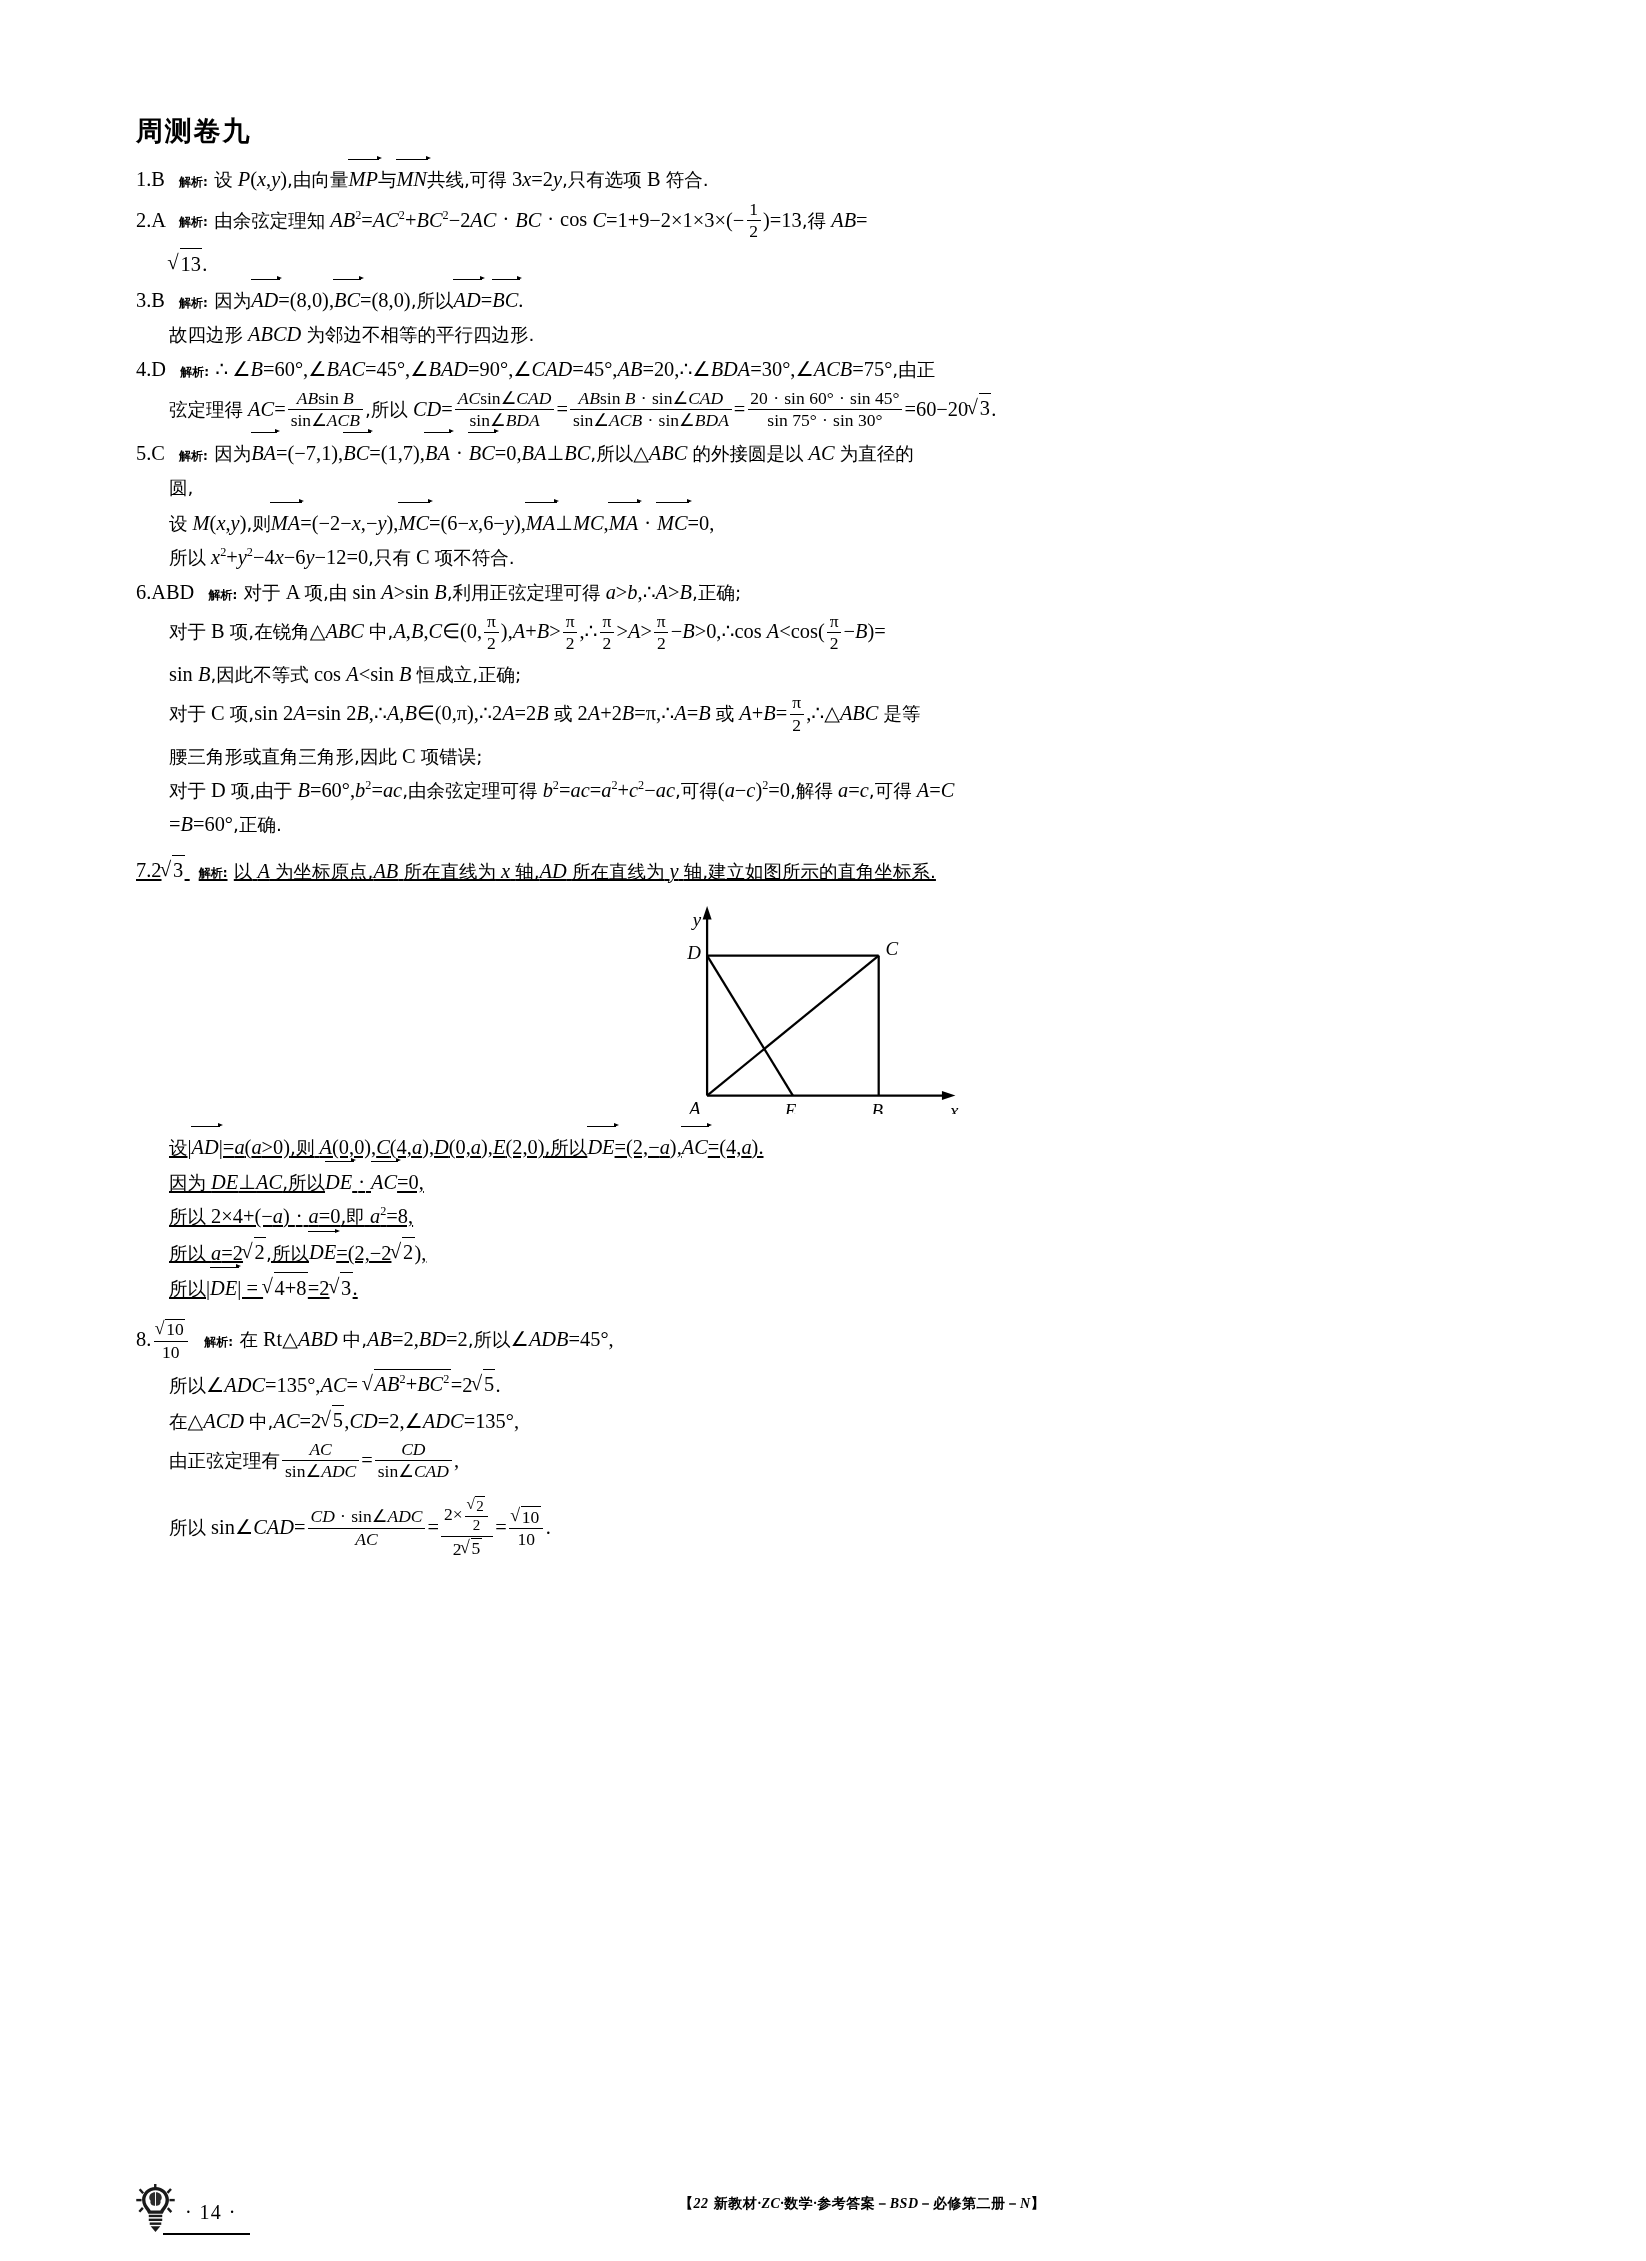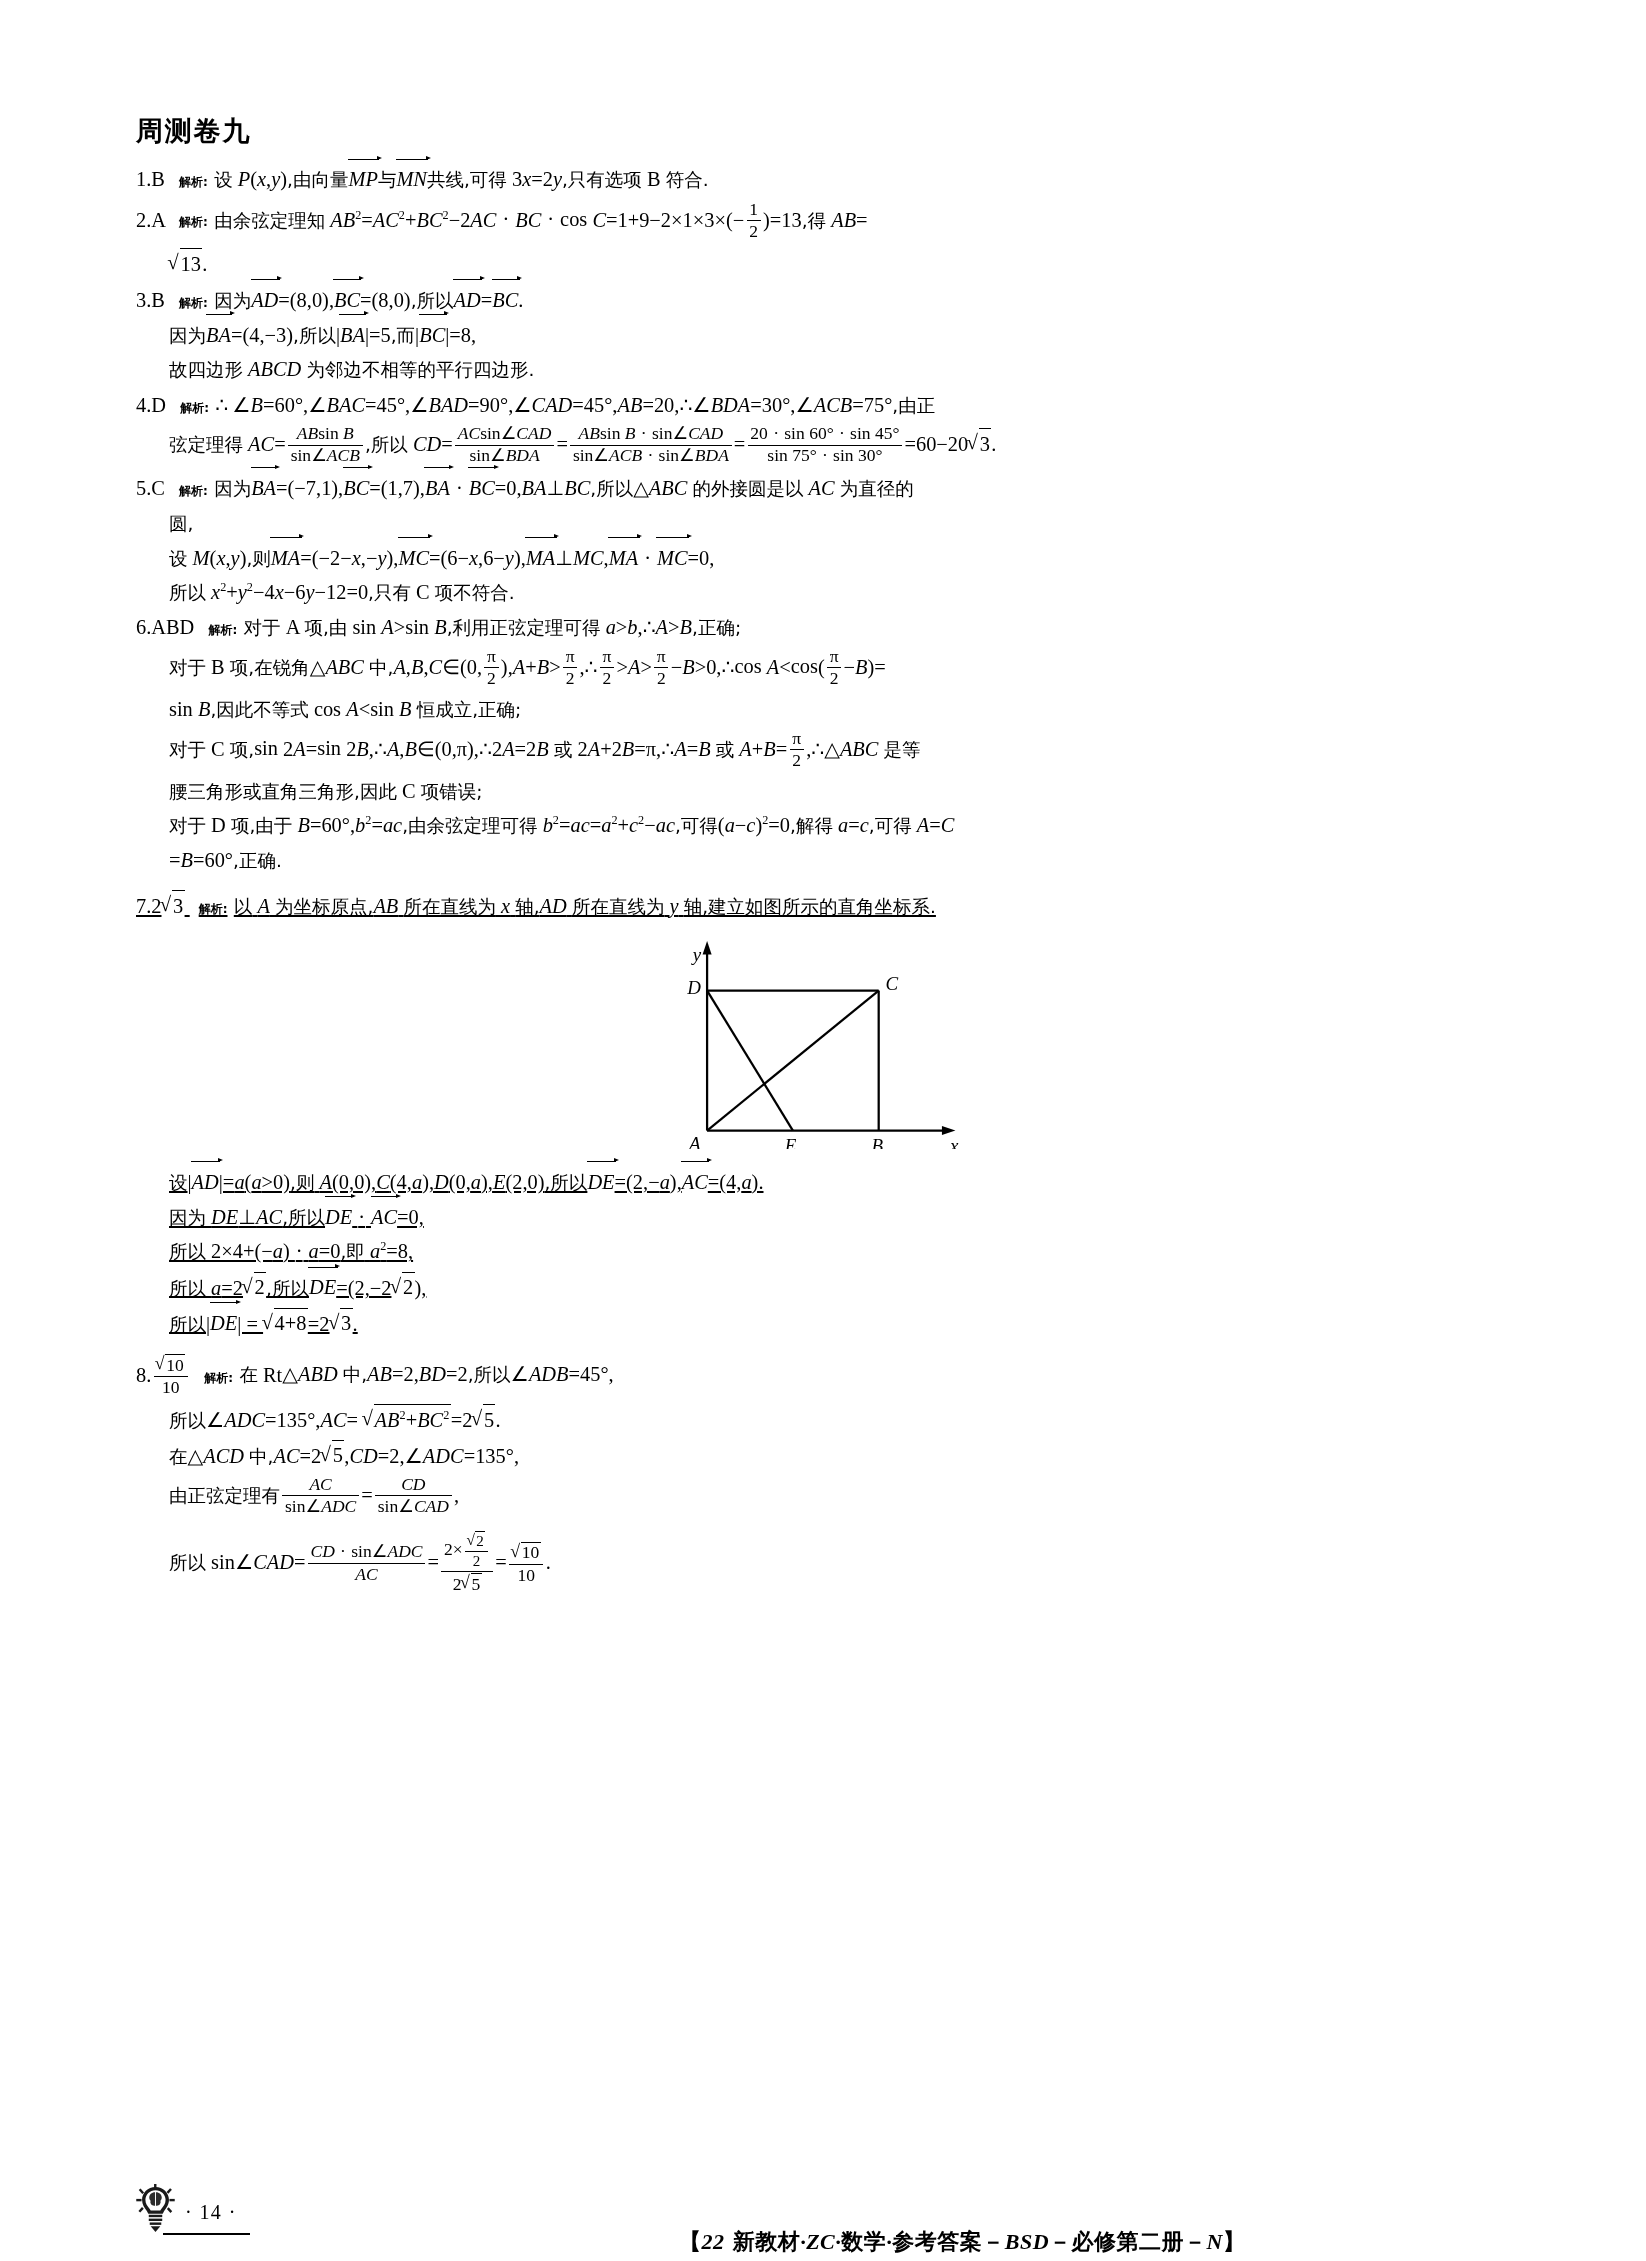--- a/index.html
+++ b/index.html
@@ -107,21 +107,21 @@
     font-size:20px;font-family:"Liberation Serif",serif;
     letter-spacing:1.4px;
   }
   .rule{
     position:absolute;left:27px;top:45px;width:87px;height:0;
     border-top:2.7px solid #000;
   }
   .bookline{
     position:absolute;left:543px;top:7.2px;
     font-family:"DejaVu Sans","Liberation Sans",sans-serif;
-    font-weight:700;font-size:22px;letter-spacing:0.5px;white-space:nowrap;margin-top:32px;
+    font-weight:700;font-size:14px;letter-spacing:0.5px;white-space:nowrap;
   }
   .bookline .lat{font-family:"Liberation Serif",serif;font-style:italic;font-weight:700;}
 </style>
 </head>
 <body>
 
 <div class="page">
  <div class="sheet">
 
   <div class="doc-title">周测卷九</div>
@@ -142,21 +142,20 @@
       <i class="v">AB</i><sup class="e">2</sup>=<i class="v">AC</i><sup class="e">2</sup>+<i class="v">BC</i><sup class="e">2</sup>−2<i class="v">AC</i> <span class="op">·</span> <i class="v">BC</i> <span class="op">·</span> <span class="up">cos</span> <i class="v">C</i>=1+9−2×1×3×(−<span class="frac"><span class="n">1</span><span class="d">2</span></span>)=13<span class="cn">,得</span> <i class="v">AB</i>=
     </span>
     <span class="ln"><span class="ind"></span><span class="sqrt"><span>13</span></span>.</span>
   </div>
 
   <div class="ans">
     <span class="ln">
       <span class="num">3.B</span>
       <span class="jx">解析:</span><span class="cn">因为</span><span class="vec">AD</span>=(8,0),<span class="vec">BC</span>=(8,0)<span class="cn">,所以</span><span class="vec">AD</span>=<span class="vec">BC</span>.
     </span>
-    <span class="ln"><span class="ind"></span><span class="cn">因为</span><span class="vec">BA</span>=(4,−3)<span class="cn">,所以</span>|<span class="vec">BA</span>|=5<span class="cn">,而</span>|<span class="vec">BC</span>|=8,</span>
     <span class="ln"><span class="ind"></span><span class="cn">故四边形</span> <i class="v">ABCD</i> <span class="cn">为邻边不相等的平行四边形.</span></span>
   </div>
 
   <div class="ans">
     <span class="ln">
       <span class="num">4.D</span>
       <span class="jx">解析:</span>∴ ∠<i class="v">B</i>=60°,∠<i class="v">BAC</i>=45°,∠<i class="v">BAD</i>=90°,∠<i class="v">CAD</i>=45°,<i class="v">AB</i>=20,∴∠<i class="v">BDA</i>=30°,∠<i class="v">ACB</i>=75°<span class="cn">,由正</span>
     </span>
     <span class="ln"><span class="ind"></span><span class="cn">弦定理得</span>
       <i class="v">AC</i>=<span class="frac"><span class="n"><i class="v">AB</i><span class="up">sin</span> <i class="v">B</i></span><span class="d"><span class="up">sin</span>∠<i class="v">ACB</i></span></span><span class="cn">,所以</span>

